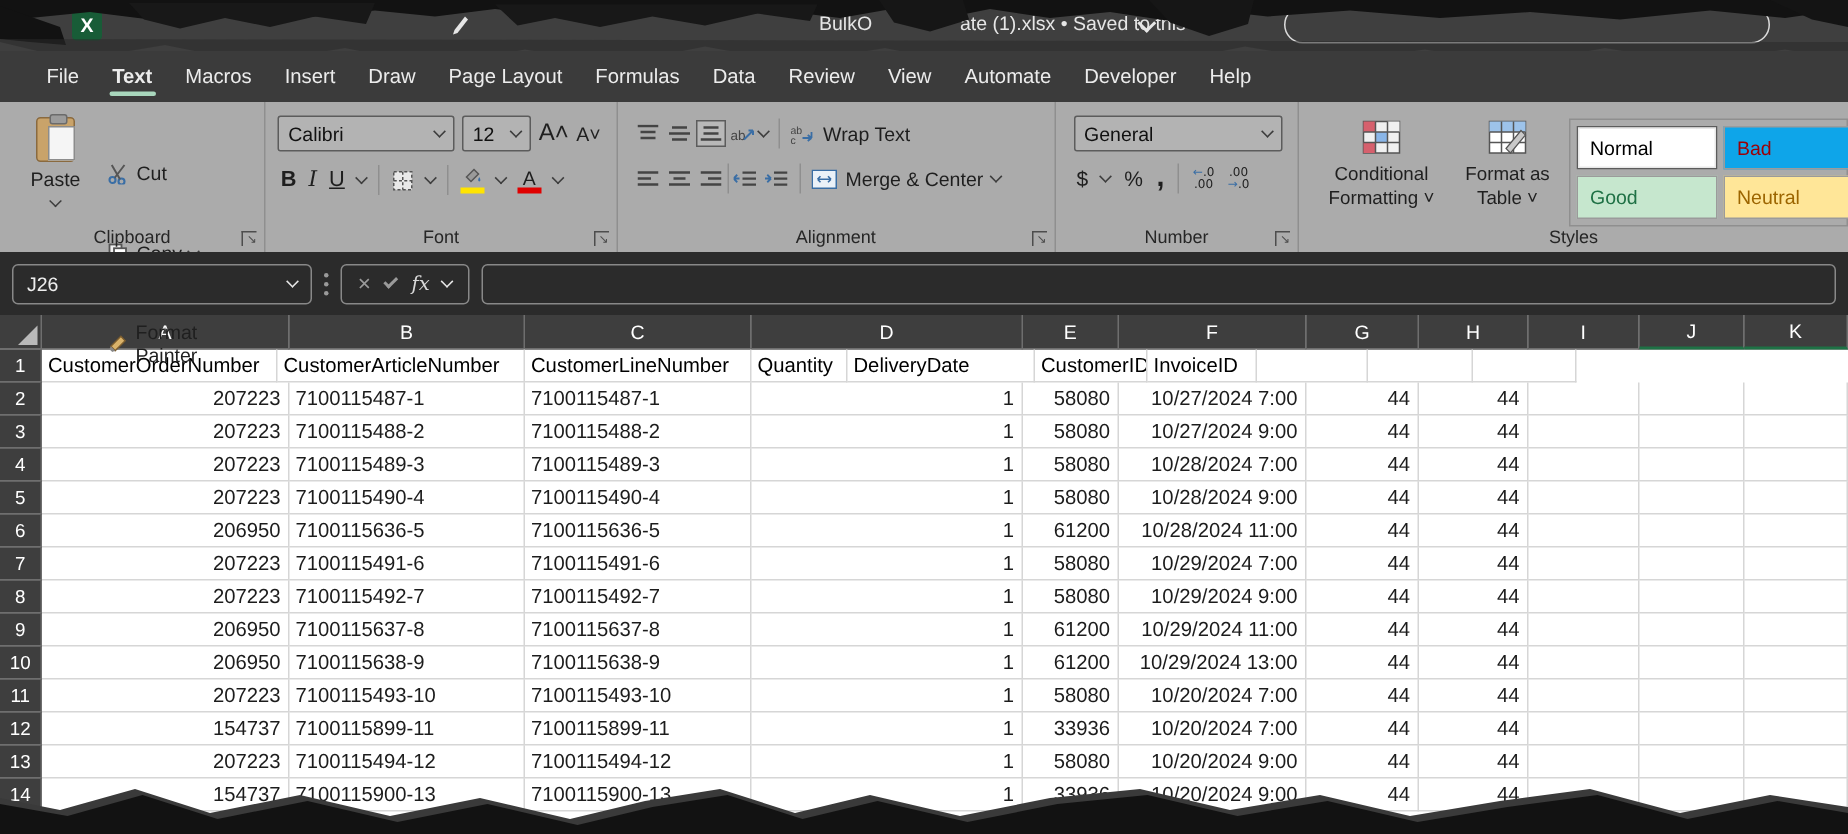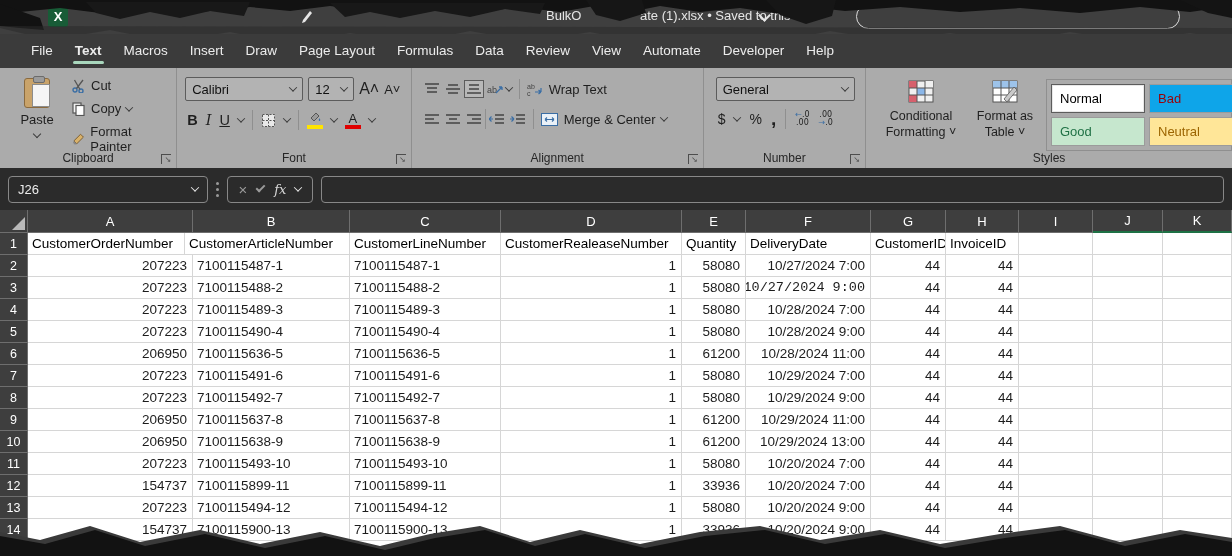--- a/index.html
+++ b/index.html
@@ -25,21 +25,21 @@
   .tab { color:#ececec; font-size:13.5px; padding:8px 11px 9px 11px; position:relative; cursor:default; white-space:nowrap; }
   .tab.active { font-weight:bold; }
   .tab.active::after { content:""; position:absolute; left:9px; right:9px; bottom:3px; height:3px; background:#a9d7bd; border-radius:2px; }
 
   
   .ribbon { position:absolute; top:68px; left:0; width:1232px; height:100px; background:#ababab; color:#1e1e1e; display:flex; z-index:5; }
   .rgroup { position:relative; height:100%; padding-top:5px; }
   .rgroup + .rgroup { border-left:1px solid #8f8f8f; }
   .glabel { position:absolute; bottom:3px; left:0; right:0; text-align:center; font-size:12px; color:#262626; }
   .launcher { position:absolute; bottom:4px; right:5px; width:10px; height:10px; border-top:1px solid #4d4d4d; border-left:1px solid #4d4d4d; font-size:8px; color:#4d4d4d; line-height:9px; text-align:right; font-family:"DejaVu Sans",sans-serif; }
-  .rbtn { display:flex; align-items:center; gap:5px; font-size:13px; color:#1f1f1f; padding:2px 4px; border-radius:2px; cursor:default; }
+  .rbtn { display:flex; align-items:center; gap:5px; font-size:13px; color:#1f1f1f; padding:2px 4px; border-radius:2px; cursor:default;margin-top:30px; }
   .chev { width:6px; height:6px; border-right:1.5px solid #3c3c3c; border-bottom:1.5px solid #3c3c3c; transform:rotate(45deg) translate(-1px,-1px); display:inline-block; }
   .chev.lt { border-color:#e6e6e6; }
 
   
   .g-clip { width:178px; }
   .paste-big { position:absolute; left:14px; top:10px; width:46px; text-align:center; }
   .clip-icon { margin:0 auto 4px auto; width:26px; height:30px; background:#c9a36a; border:1px solid #8a6a3f; border-radius:3px; position:relative; }
   .clip-icon::before { content:""; position:absolute; left:8px; top:-3px; width:10px; height:5px; background:#9b9b9b; border:1px solid #6b6b6b; border-radius:2px; }
   .clip-icon::after { content:""; position:absolute; left:7px; top:5px; width:16px; height:21px; background:#f5f5f5; border:1px solid #8c8c8c; }
   .paste-lbl { font-size:13px; color:#1f1f1f; }
@@ -396,21 +396,20 @@
         <div class="colhdr" style="width: 73px;">H</div>
         <div class="colhdr" style="width: 74px;">I</div>
         <div class="colhdr selcol" style="width: 70px;">J</div>
         <div class="colhdr selcol" style="width: 69px;">K</div>
       </div>
       <div class="grow">
         <div class="rowhdr">1</div>
         <div class="cell al-l fieldhdr" style="width: 157px;">CustomerOrderNumber</div>
         <div class="cell al-l fieldhdr" style="width: 165px;">CustomerArticleNumber</div>
         <div class="cell al-l fieldhdr" style="width: 151px;">CustomerLineNumber</div>
-        <div class="cell al-l fieldhdr" style="width: 181px;">CustomerRealeaseNumber</div>
         <div class="cell al-l fieldhdr" style="width: 64px;">Quantity</div>
         <div class="cell al-l fieldhdr" style="width: 125px;">DeliveryDate</div>
         <div class="cell al-l fieldhdr" style="width: 75px;">CustomerID</div>
         <div class="cell al-l fieldhdr" style="width: 73px;">InvoiceID</div>
         <div class="cell al-l fieldhdr" style="width: 74px;"></div>
         <div class="cell al-l fieldhdr" style="width: 70px;"></div>
         <div class="cell al-l fieldhdr" style="width: 69px;"></div>
       </div>
       <div class="grow">
         <div class="rowhdr">2</div>
@@ -426,21 +425,21 @@
         <div class="cell al-r" style="width: 70px;"></div>
         <div class="cell al-r" style="width: 69px;"></div>
       </div>
       <div class="grow">
         <div class="rowhdr">3</div>
         <div class="cell al-r" style="width: 165px;">207223</div>
         <div class="cell al-l" style="width: 157px;">7100115488-2</div>
         <div class="cell al-l" style="width: 151px;">7100115488-2</div>
         <div class="cell al-r" style="width: 181px;">1</div>
         <div class="cell al-r" style="width: 64px;">58080</div>
-        <div class="cell al-r" style="width: 125px; font-family: Liberation Mono, monospace;">10/27/2024 9:00</div>
+        <div class="cell al-r" style="width: 125px;">10/27/2024 9:00</div>
         <div class="cell al-r" style="width: 75px;">44</div>
         <div class="cell al-r" style="width: 73px;">44</div>
         <div class="cell al-r" style="width: 74px;"></div>
         <div class="cell al-r" style="width: 70px;"></div>
         <div class="cell al-r" style="width: 69px;"></div>
       </div>
       <div class="grow">
         <div class="rowhdr">4</div>
         <div class="cell al-r" style="width: 165px;">207223</div>
         <div class="cell al-l" style="width: 157px;">7100115489-3</div>

